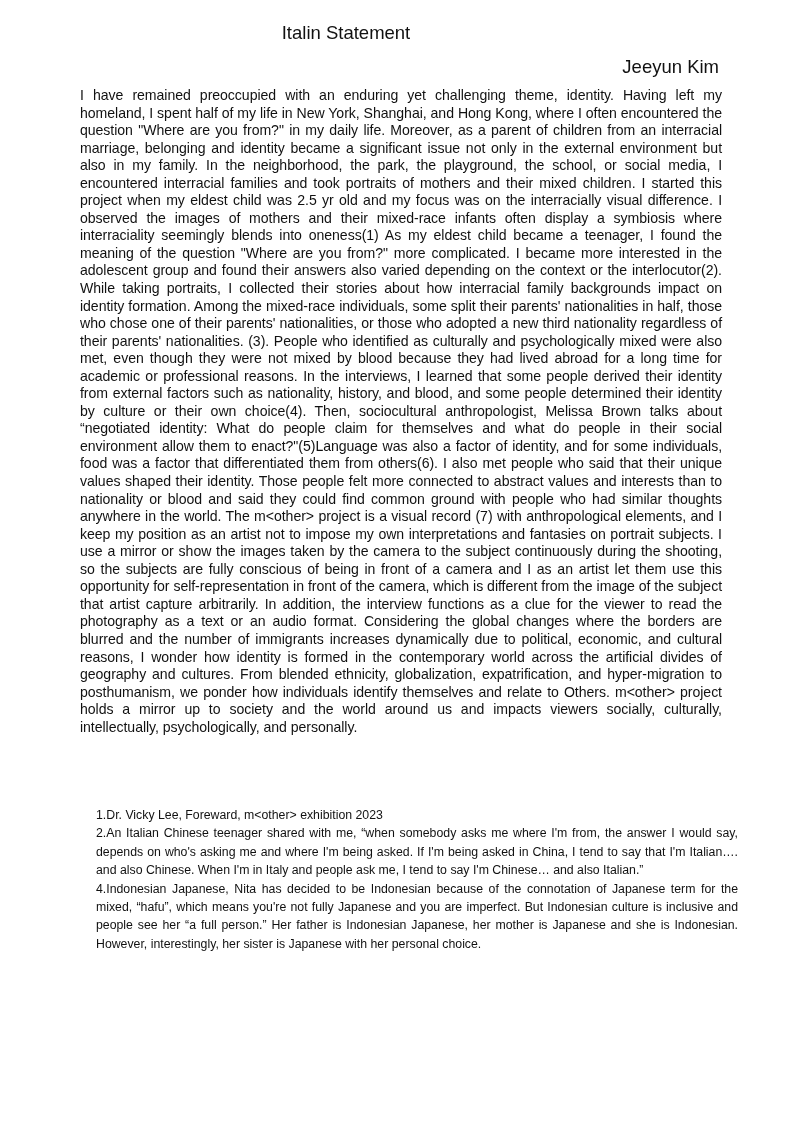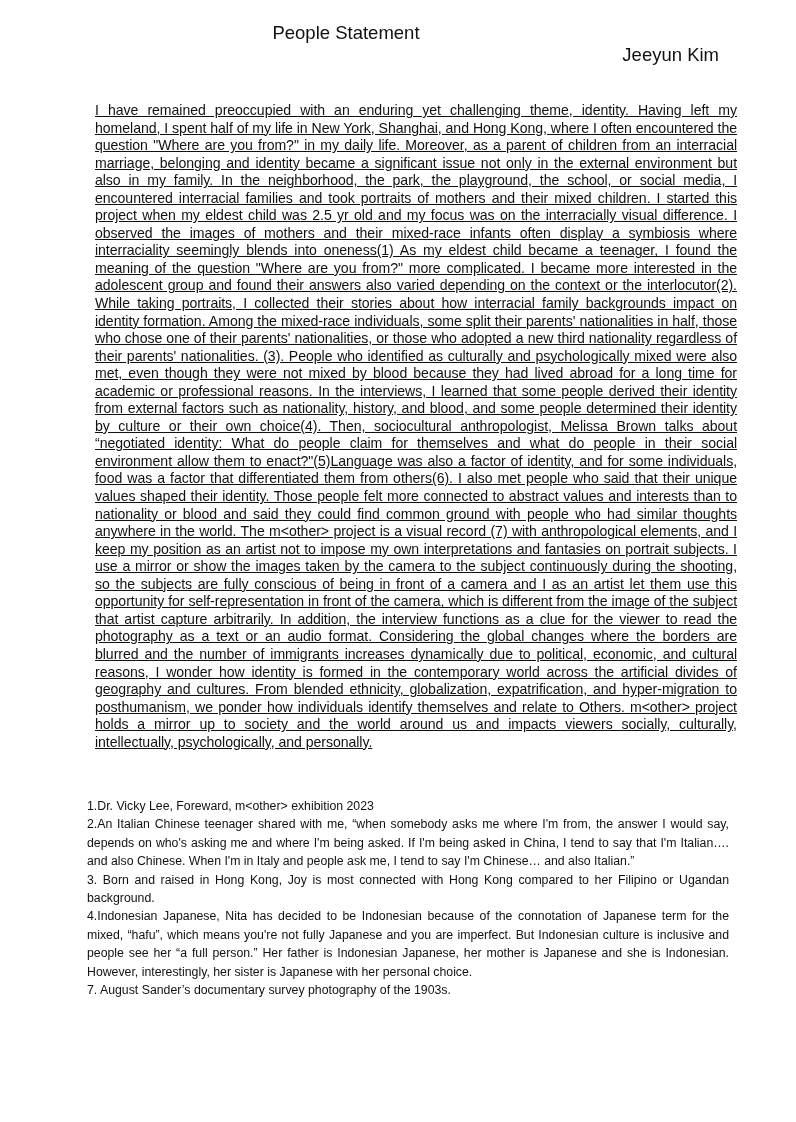--- a/index.html
+++ b/index.html
@@ -5,42 +5,40 @@
   html, body { margin: 0; padding: 0; background: #ffffff; }
   body {
     width: 796px; height: 1122px; position: relative; overflow: hidden;
     font-family: "Liberation Sans", sans-serif; color: #111111;
   }
   .title {
     position: absolute; left: 0; width: 692px; top: 22px;
     text-align: center; font-size: 18.5px; line-height: 22px;
   }
   .author {
-    position: absolute; right: 77px; top: 44px;
+    position: absolute; right: 77px; top: 56px;
     font-size: 18.5px; line-height: 22px;
   }
   .body-text {
     position: absolute; left: 80px; width: 642px; top: 87px;
     font-size: 14.1px; line-height: 17.55px; text-align: justify;
-    margin: 15px; letter-spacing: -0.05px; text-decoration: underline;
+    margin: 0; letter-spacing: -0.05px;
   }
   .notes {
     position: absolute; left: 80px; width: 642px; top: 790px;
     font-size: 12.3px; line-height: 18.4px; text-align: justify;
-    margin: 7px; padding: 0; list-style: none;
+    margin: 16px; padding: 0; list-style: none;
   }
   .notes li { margin: 0; padding: 0; }
 </style>
 </head>
 <body>
 
-<div class="title">People Statement</div>
+<div class="title">Italin Statement</div>
 <div class="author">Jeeyun Kim</div>
 
 <p class="body-text">I have remained preoccupied with an enduring yet challenging theme, identity. Having left my homeland, I spent half of my life in New York, Shanghai, and Hong Kong, where I often encountered the question "Where are you from?" in my daily life. Moreover, as a parent of children from an interracial marriage, belonging and identity became a significant issue not only in the external environment but also in my family. In the neighborhood, the park, the playground, the school, or social media, I encountered interracial families and took portraits of mothers and their mixed children. I started this project when my eldest child was 2.5 yr old and my focus was on the interracially visual difference. I observed the images of mothers and their mixed-race infants often display a symbiosis where interraciality seemingly blends into oneness(1) As my eldest child became a teenager, I found the meaning of the question "Where are you from?" more complicated. I became more interested in the adolescent group and found their answers also varied depending on the context or the interlocutor(2). While taking portraits, I collected their stories about how interracial family backgrounds impact on identity formation. Among the mixed-race individuals, some split their parents' nationalities in half, those who chose one of their parents' nationalities, or those who adopted a new third nationality regardless of their parents' nationalities. (3). People who identified as culturally and psychologically mixed were also met, even though they were not mixed by blood because they had lived abroad for a long time for academic or professional reasons. In the interviews, I learned that some people derived their identity from external factors such as nationality, history, and blood, and some people determined their identity by culture or their own choice(4). Then, sociocultural anthropologist, Melissa Brown talks about “negotiated identity: What do people claim for themselves and what do people in their social environment allow them to enact?"(5)Language was also a factor of identity, and for some individuals, food was a factor that differentiated them from others(6). I also met people who said that their unique values shaped their identity. Those people felt more connected to abstract values and interests than to nationality or blood and said they could find common ground with people who had similar thoughts anywhere in the world. The m&lt;other&gt; project is a visual record (7) with anthropological elements, and I keep my position as an artist not to impose my own interpretations and fantasies on portrait subjects. I use a mirror or show the images taken by the camera to the subject continuously during the shooting, so the subjects are fully conscious of being in front of a camera and I as an artist let them use this opportunity for self-representation in front of the camera, which is different from the image of the subject that artist capture arbitrarily. In addition, the interview functions as a clue for the viewer to read the photography as a text or an audio format. Considering the global changes where the borders are blurred and the number of immigrants increases dynamically due to political, economic, and cultural reasons, I wonder how identity is formed in the contemporary world across the artificial divides of geography and cultures. From blended ethnicity, globalization, expatrification, and hyper-migration to posthumanism, we ponder how individuals identify themselves and relate to Others. m&lt;other&gt; project holds a mirror up to society and the world around us and impacts viewers socially, culturally, intellectually, psychologically, and personally.</p>
 
 <ol class="notes">
   <li>1.Dr. Vicky Lee, Foreward, m&lt;other&gt; exhibition 2023</li>
   <li>2.An Italian Chinese teenager shared with me, “when somebody asks me where I'm from, the answer I would say, depends on who's asking me and where I'm being asked. If I'm being asked in China, I tend to say that I'm Italian…. and also Chinese. When I'm in Italy and people ask me, I tend to say I'm Chinese… and also Italian.”</li>
-  <li>3. Born and raised in Hong Kong, Joy is most connected with Hong Kong compared to her Filipino or Ugandan background.</li>
   <li>4.Indonesian Japanese, Nita has decided to be Indonesian because of the connotation of Japanese term for the mixed, “hafu”, which means you're not fully Japanese and you are imperfect. But Indonesian culture is inclusive and people see her “a full person.” Her father is Indonesian Japanese, her mother is Japanese and she is Indonesian. However, interestingly, her sister is Japanese with her personal choice.</li>
-  <li>7. August Sander’s documentary survey photography of the 1903s.</li>
 </ol>
 
 </body></html>

